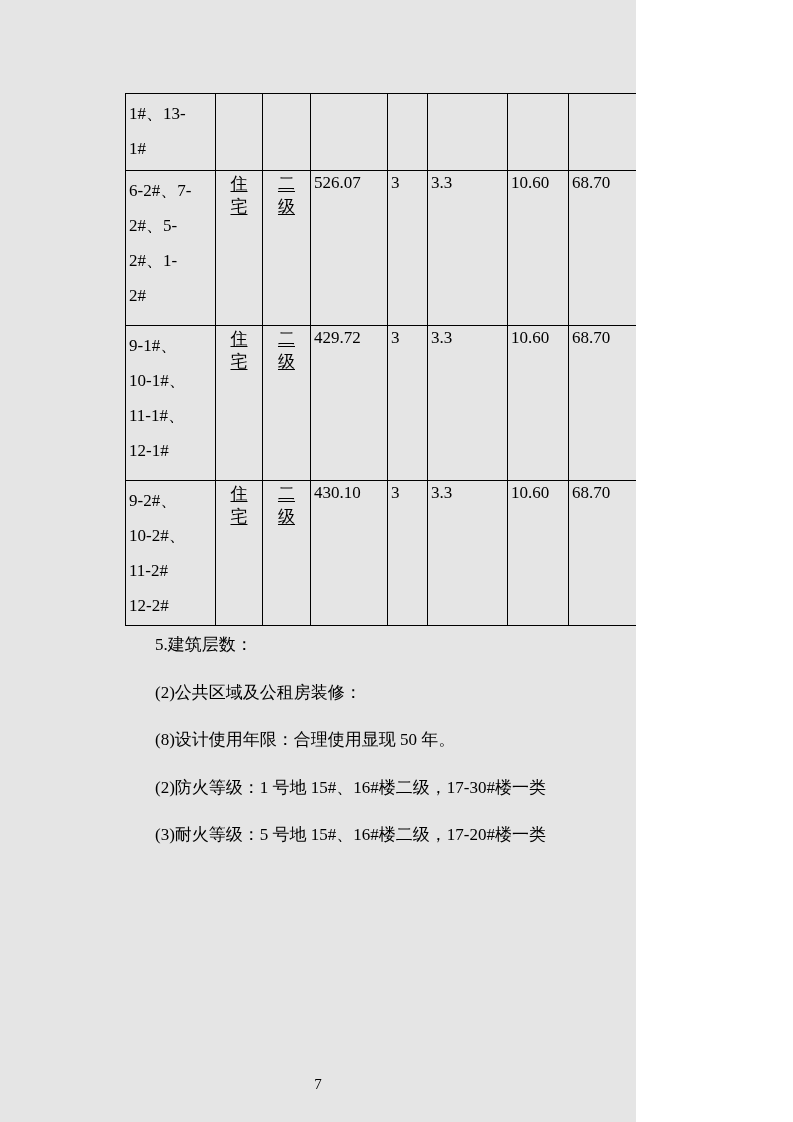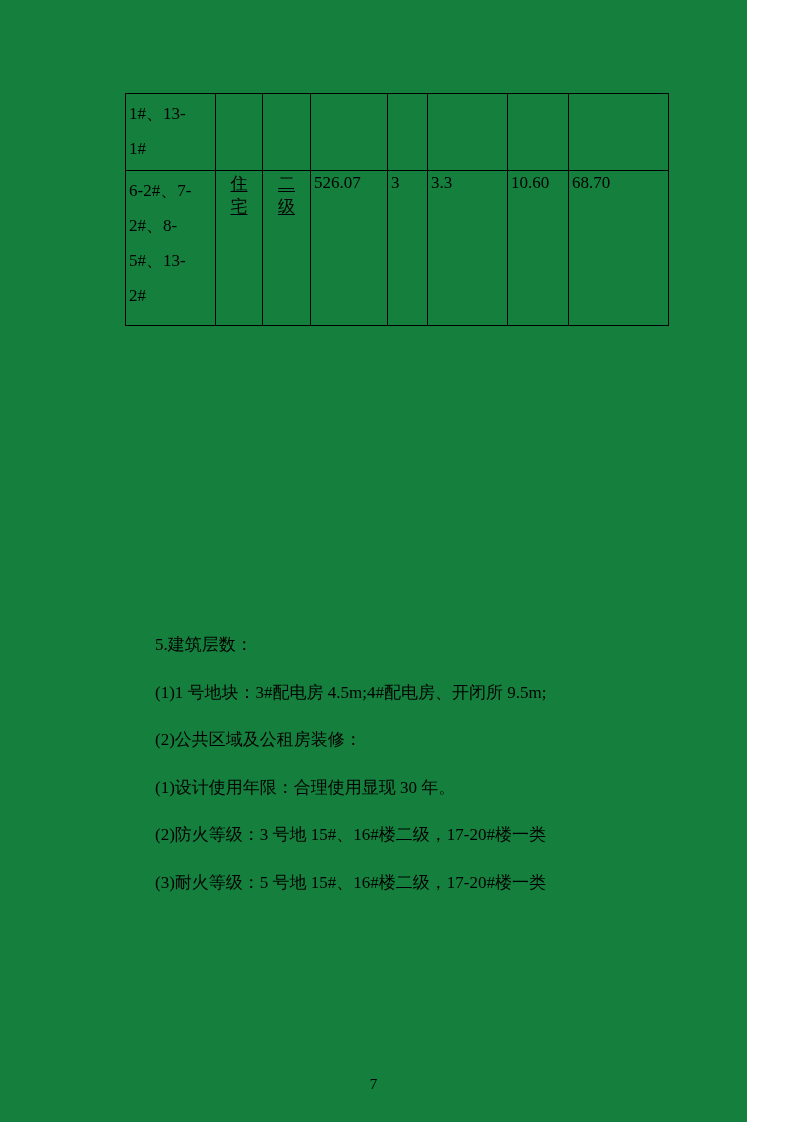--- a/index.html
+++ b/index.html
@@ -1,21 +1,21 @@
 <!DOCTYPE html>
 <html><head>
 <meta charset="utf-8">
 <style>
   * { margin: 0; padding: 0; box-sizing: border-box; }
   html, body { background: #ffffff; }
   .page {
     position: relative;
-    width: 747px;
+    width: 636px;
     height: 1122px;
-    background: #15803d;
+    background: #e5e5e5;
     color: #000000;
     font-family: "Liberation Serif", "DejaVu Serif", serif;
     font-size: 17px;
     overflow: hidden;
   }
   table.spec-table {
     position: absolute;
     left: 125px;
     top: 93px;
     width: 543px;
@@ -90,41 +90,70 @@
       <td class="num-cell"></td>
       <td class="num-cell"></td>
       <td class="num-cell"></td>
       <td class="num-cell"></td>
       <td class="num-cell"></td>
     </tr>
 
     <tr class="r2">
       <td class="name-cell">
         <div class="cell-line">6-2#、7-</div>
-        <div class="cell-line">2#、8-</div>
-        <div class="cell-line">5#、13-</div>
+        <div class="cell-line">2#、5-</div>
+        <div class="cell-line">2#、1-</div>
         <div class="cell-line">2#</div>
       </td>
       <td class="vcell"><span class="vtext">住宅</span></td>
       <td class="vcell"><span class="vtext">二级</span></td>
       <td class="num-cell">526.07</td>
       <td class="num-cell">3</td>
       <td class="num-cell">3.3</td>
       <td class="num-cell">10.60</td>
       <td class="num-cell">68.70</td>
     </tr>
 
+    <tr class="r3">
+      <td class="name-cell">
+        <div class="cell-line">9-1#、</div>
+        <div class="cell-line">10-1#、</div>
+        <div class="cell-line">11-1#、</div>
+        <div class="cell-line">12-1#</div>
+      </td>
+      <td class="vcell"><span class="vtext">住宅</span></td>
+      <td class="vcell"><span class="vtext">二级</span></td>
+      <td class="num-cell">429.72</td>
+      <td class="num-cell">3</td>
+      <td class="num-cell">3.3</td>
+      <td class="num-cell">10.60</td>
+      <td class="num-cell">68.70</td>
+    </tr>
 
+    <tr class="r4">
+      <td class="name-cell">
+        <div class="cell-line">9-2#、</div>
+        <div class="cell-line">10-2#、</div>
+        <div class="cell-line">11-2#</div>
+        <div class="cell-line">12-2#</div>
+      </td>
+      <td class="vcell"><span class="vtext">住宅</span></td>
+      <td class="vcell"><span class="vtext">二级</span></td>
+      <td class="num-cell">430.10</td>
+      <td class="num-cell">3</td>
+      <td class="num-cell">3.3</td>
+      <td class="num-cell">10.60</td>
+      <td class="num-cell">68.70</td>
+    </tr>
   </tbody>
     </table>
 
   <div class="paragraphs">
     <div class="para-line">5.建筑层数：</div>
-    <div class="para-line">(1)1 号地块：3#配电房 4.5m;4#配电房、开闭所 9.5m;</div>
     <div class="para-line">(2)公共区域及公租房装修：</div>
-    <div class="para-line">(1)设计使用年限：合理使用显现 30 年。</div>
-    <div class="para-line">(2)防火等级：3 号地 15#、16#楼二级，17-20#楼一类</div>
+    <div class="para-line">(8)设计使用年限：合理使用显现 50 年。</div>
+    <div class="para-line">(2)防火等级：1 号地 15#、16#楼二级，17-30#楼一类</div>
     <div class="para-line">(3)耐火等级：5 号地 15#、16#楼二级，17-20#楼一类</div>
   </div>
 
   <div class="page-number">7</div>
 
 </div>
 
 </body></html>

